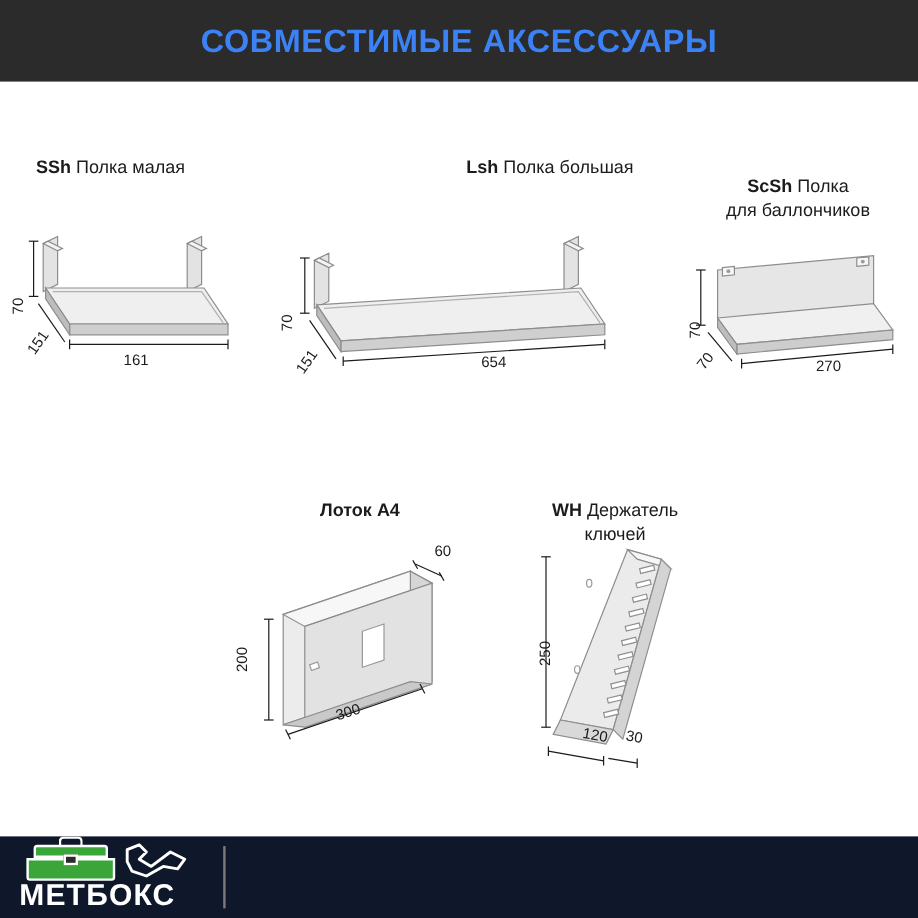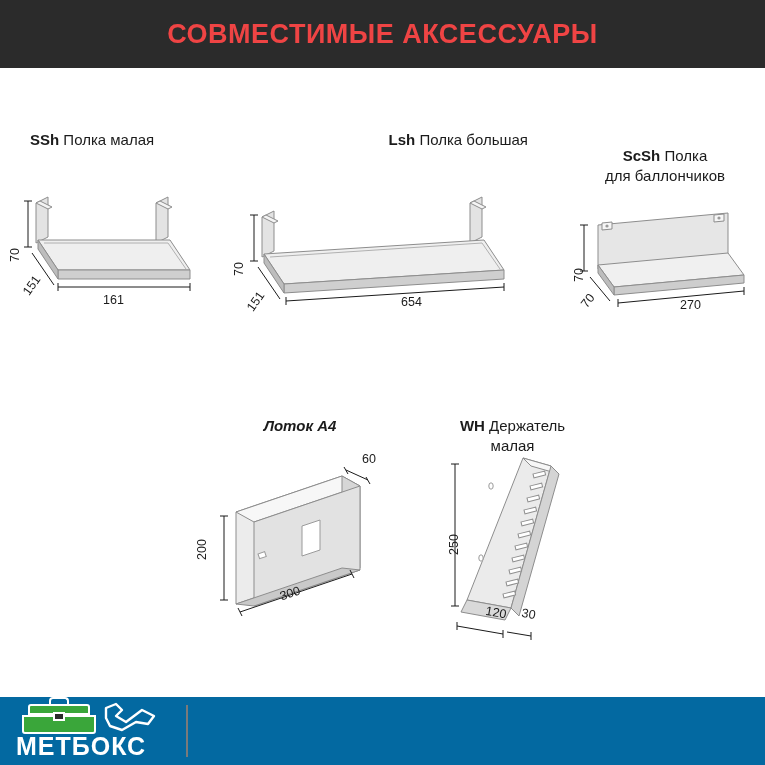--- a/index.html
+++ b/index.html
@@ -25,35 +25,35 @@
     position: absolute;
     left: 0; top: 0;
     width: 765px;
     height: 68px;
     background: #2b2b2b;
     display: flex;
     align-items: center;
     justify-content: center;
   }
   .header-title {
-    color: #ef4444;
+    color: #3b82f6;
     font-size: 27px;
     font-weight: bold;
     letter-spacing: 0.5px;
     text-transform: uppercase;
     white-space: nowrap;
   }
 
   
   .footer {
     position: absolute;
     left: 0; top: 697px;
     width: 765px;
     height: 68px;
-    background: #0369a1;
+    background: #0f172a;
     display: flex;
     align-items: center;
   }
   .logo {
     position: relative;
     margin-left: 6px;
     width: 175px;
     height: 58px;
     display: flex;
     align-items: center;
@@ -253,21 +253,21 @@
       <line x1="50" y1="104" x2="50" y2="112" stroke="#1b1b1b" stroke-width="1"></line>
       <line x1="176" y1="92" x2="176" y2="100" stroke="#1b1b1b" stroke-width="1"></line>
     </svg>
 
     <div class="dim rot-90" style="left:22px;top:172px;">70</div>
     <div class="dim" style="left:28px;top:192px;transform:rotate(-52deg);transform-origin:left top;">70</div>
     <div class="dim" style="left:130px;top:188px;">270</div>
   </div>
 
   <div class="item" style="left:190px;top:390px;width:230px;height:240px;">
-    <div class="item-label center" style="left:10px;top:10px;width:200px;font-style:italic;">
+    <div class="item-label center" style="left:10px;top:10px;width:200px;">
       <b>Лоток</b>
       <b>А4</b>
     </div>
 
     <svg class="shape-svg" style="left:10px;top:60px;" width="200" height="170" viewBox="0 0 200 170">
 
       <polygon points="36,62 142,26 142,118 36,154" fill="#ececec" stroke="#8d8d8d" stroke-width="1"></polygon>
 
       <polygon points="36,62 142,26 160,36 54,72" fill="#f7f7f7" stroke="#8d8d8d" stroke-width="1"></polygon>
 
@@ -296,21 +296,21 @@
 
     <div class="dim" style="left:172px;top:62px;">60</div>
     <div class="dim rot-90" style="left:5px;top:170px;">200</div>
     <div class="dim" style="left:88px;top:200px;transform:rotate(-18deg);transform-origin:left top;">300</div>
   </div>
 
   <div class="item" style="left:415px;top:390px;width:200px;height:250px;">
     <div class="item-label center" style="left:5px;top:10px;width:185px;">
       <b>WH</b>
       <span>Держатель</span><br>
-      <span>малая</span>
+      <span>ключей</span>
     </div>
 
     <svg class="shape-svg" style="left:40px;top:60px;" width="160" height="190" viewBox="0 0 160 190">
 
       <polygon points="68,8 96,16 56,158 12,150" fill="#ebebeb" stroke="#8d8d8d" stroke-width="1"></polygon>
 
       <polygon points="68,8 96,16 104,24 76,16" fill="#f7f7f7" stroke="#8d8d8d" stroke-width="1"></polygon>
       <polygon points="96,16 104,24 64,166 56,158" fill="#d4d4d4" stroke="#8d8d8d" stroke-width="1"></polygon>
 
       <g fill="#ffffff" stroke="#8f8f8f" stroke-width="1">

